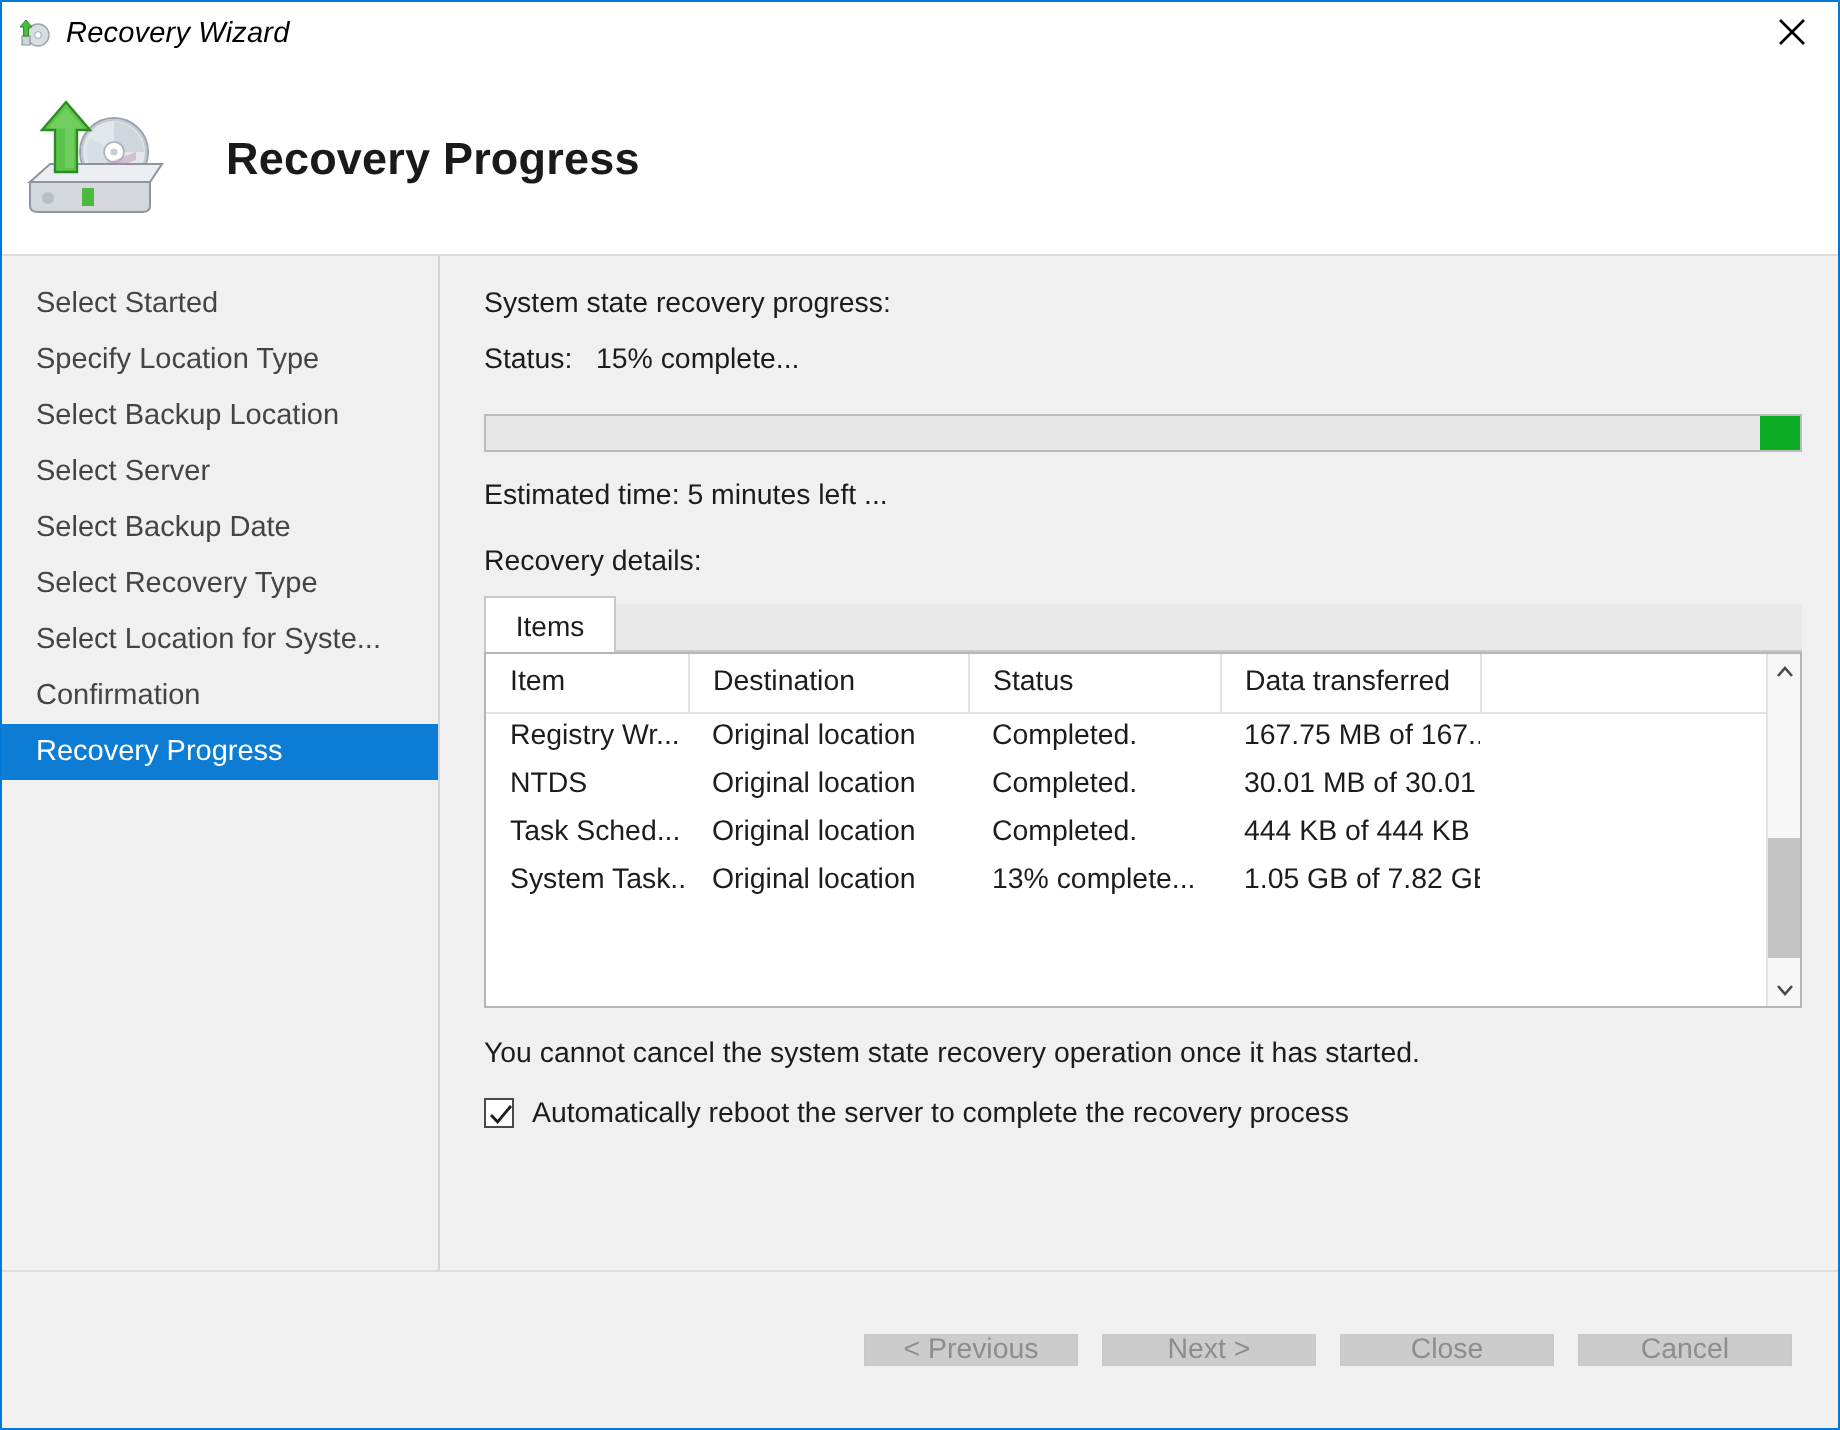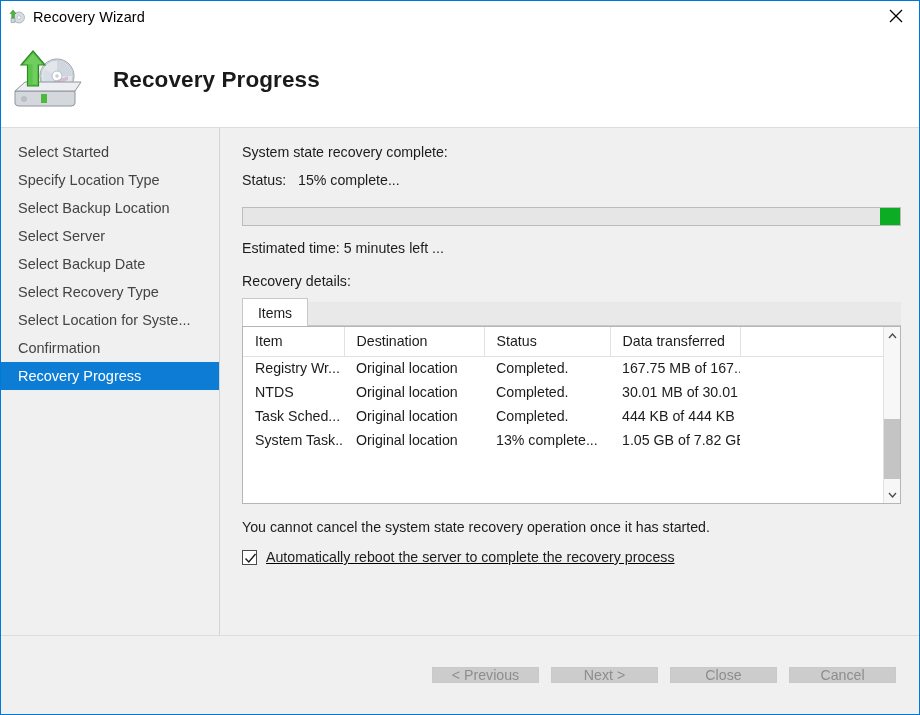--- a/index.html
+++ b/index.html
@@ -22,20 +22,21 @@
   }
 
   
   #titlebar {
     height: 31px;
     flex: 0 0 31px;
     background: #ffffff;
     display: flex;
     align-items: center;
     position: relative;
+    font-style: italic;
   }
   #title-icon {
     width: 18px; height: 18px;
     margin-left: 7px; margin-right: 7px;
     position: relative;
     flex: 0 0 18px;
   }
   #title-text {
     font-size: 14.5px;
     color: #000000;
@@ -262,23 +263,22 @@
 
   
   #cancel-note {
     margin-top: 15px;
     font-size: 14.2px;
     color: #1c1c1c;
   }
   #reboot-row {
     margin-top: 14px;
     display: flex;
-    align-items: flex-end;
-    cursor: default;
-    text-decoration: underline;
+    align-items: flex-start;
+    cursor: default;
   }
   #reboot-box {
     width: 15px; height: 15px;
     border: 1px solid #4a4a4a;
     background: #ffffff;
     position: relative;
     flex: 0 0 15px;
     margin-right: 9px;
   }
   #reboot-box svg { position: absolute; left: 1px; top: 1px; }
@@ -363,21 +363,21 @@
         <div class="nav-item">Select Server</div>
         <div class="nav-item">Select Backup Date</div>
         <div class="nav-item">Select Recovery Type</div>
         <div class="nav-item">Select Location for Syste...</div>
         <div class="nav-item">Confirmation</div>
         <div class="nav-item selected" style="background: rgb(12, 124, 213);">Recovery Progress</div>
       </div>
 
     <div id="content">
 
-      <div class="lbl" id="progress-label">System state recovery complete:</div>
+      <div class="lbl" id="progress-label">System state recovery progress:</div>
 
       <div id="status-row">
         <div class="lbl" id="status-word">Status:</div>
         <div class="lbl">15% complete...</div>
       </div>
 
       <div id="progressbar">
         <div id="progress-chunk" style="background: rgb(12, 173, 37);"></div>
       </div>
 

